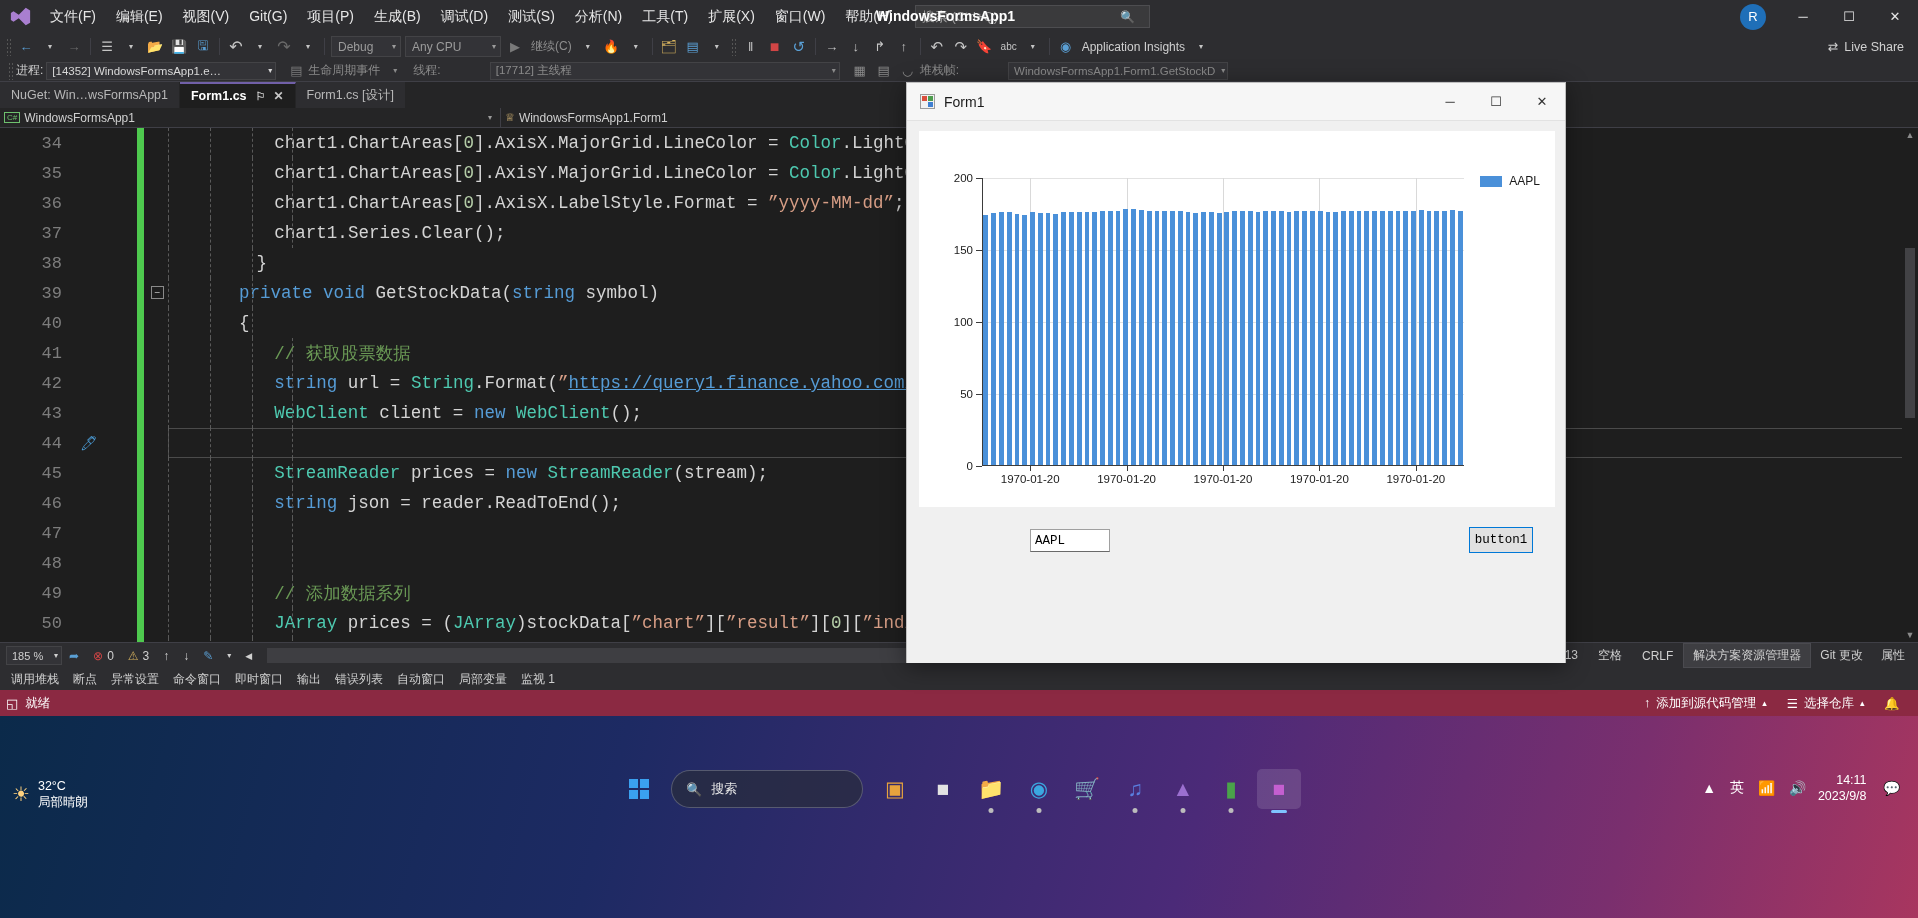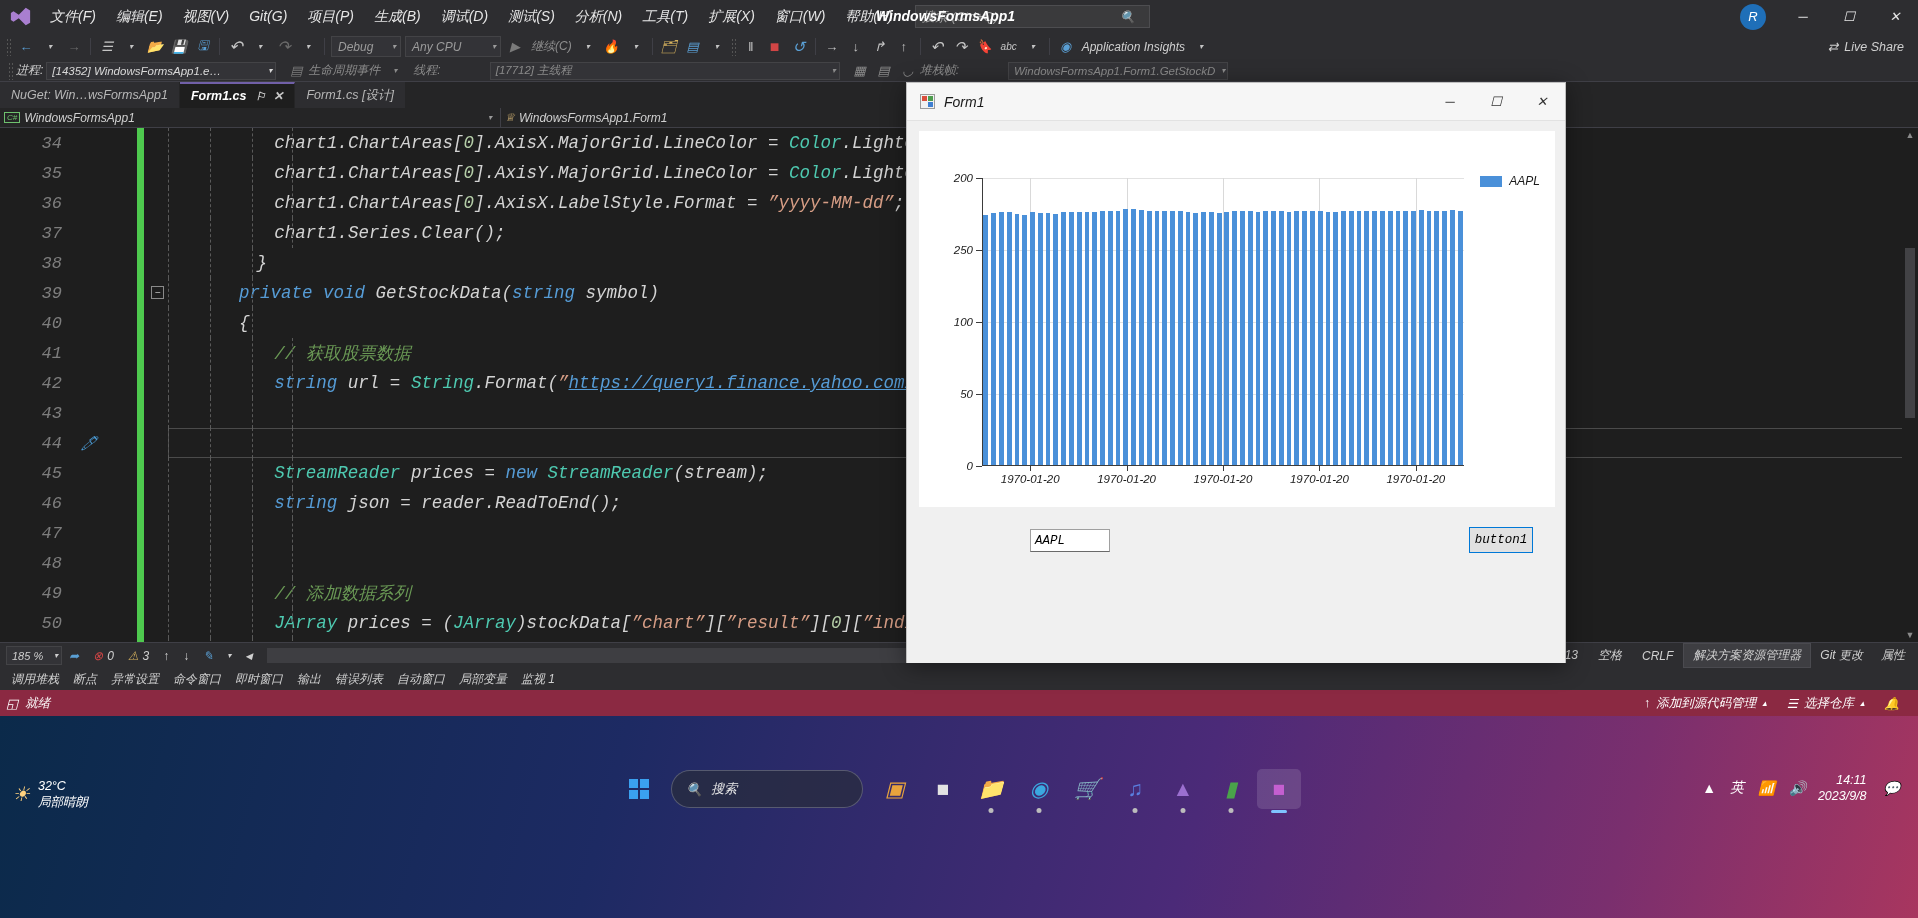--- a/index.html
+++ b/index.html
@@ -4,21 +4,21 @@
 <style>
   * { box-sizing: border-box; margin: 0; padding: 0; }
   html, body { width: 1918px; height: 918px; overflow: hidden; }
   body {
     font-family: "Liberation Sans", sans-serif;
     background: #1e1e1e;
     color: #d4d4d4;
     font-size: 13px;
     -webkit-font-smoothing: antialiased;
   }
-  #app { position: relative; width: 1918px; height: 918px; font-style: italic; }
+  #app { position: relative; width: 1918px; height: 918px; }
 
   
   .menubar {
     position: absolute; top: 0; left: 0; width: 1918px; height: 33px;
     background: #2d2d30; display: flex; align-items: center;
   }
   .vs-logo {
     width: 40px; height: 33px; display: flex; align-items: center; justify-content: center;
     color: #a97fd0; font-size: 19px; line-height: 1;
   }
@@ -556,20 +556,21 @@
           <div class="code-text" style="margin-left: 168.344px;"><span class="kw">string</span><span class="plain"> url = </span><span class="typ">String</span><span class="plain">.</span><span class="plain">Format(</span><span class="str">”</span><span class="lnk">https://query1.finance.yahoo.com/v7</span></div>
         </div>
         <div class="crow">
           <div class="gutter-num">43</div>
           <div class="bp-ico" style="color: rgb(74, 154, 212);"></div>
           <div class="chg-bar"></div>
           <div class="vrule" style="left: 168px;"></div>
           <div class="vrule" style="left: 210px;"></div>
           <div class="vrule" style="left: 252px;"></div>
           <div class="vrule" style="left: 292px;"></div>
+          <div class="code-text" style="margin-left: 168.344px;"><span class="typ">WebClient</span><span class="plain"> client = </span><span class="kw">new</span><span class="plain"> </span><span class="typ">WebClient</span><span class="plain">();</span></div>
         </div>
         <div class="crow">
           <div class="hl-line"></div>
           <div class="gutter-num">44</div>
           <div class="bp-ico" style="color: rgb(74, 154, 212);">🖊</div>
           <div class="chg-bar"></div>
           <div class="vrule" style="left: 168px;"></div>
           <div class="vrule" style="left: 210px;"></div>
           <div class="vrule" style="left: 252px;"></div>
           <div class="vrule" style="left: 292px;"></div>
@@ -780,21 +781,21 @@
               <div class="ytick" style="top: 288px;"></div>
               <div class="ylabel" style="top: 288px;">0</div>
               <div class="hgrid" style="top: 216px;"></div>
               <div class="ytick" style="top: 216px;"></div>
               <div class="ylabel" style="top: 216px;">50</div>
               <div class="hgrid" style="top: 144px;"></div>
               <div class="ytick" style="top: 144px;"></div>
               <div class="ylabel" style="top: 144px;">100</div>
               <div class="hgrid" style="top: 72px;"></div>
               <div class="ytick" style="top: 72px;"></div>
-              <div class="ylabel" style="top: 72px;">250</div>
+              <div class="ylabel" style="top: 72px;">150</div>
               <div class="hgrid" style="top: 0px;"></div>
               <div class="ytick" style="top: 0px;"></div>
               <div class="ylabel" style="top: 0px;">200</div>
               <div class="vgrid" style="left: 48.2px;"></div>
               <div class="xtickmark" style="left: 48.2px;"></div>
               <div class="xlabel" style="left: 48.2px;">1970-01-20</div>
               <div class="vgrid" style="left: 144.6px;"></div>
               <div class="xtickmark" style="left: 144.6px;"></div>
               <div class="xlabel" style="left: 144.6px;">1970-01-20</div>
               <div class="vgrid" style="left: 241px;"></div>

